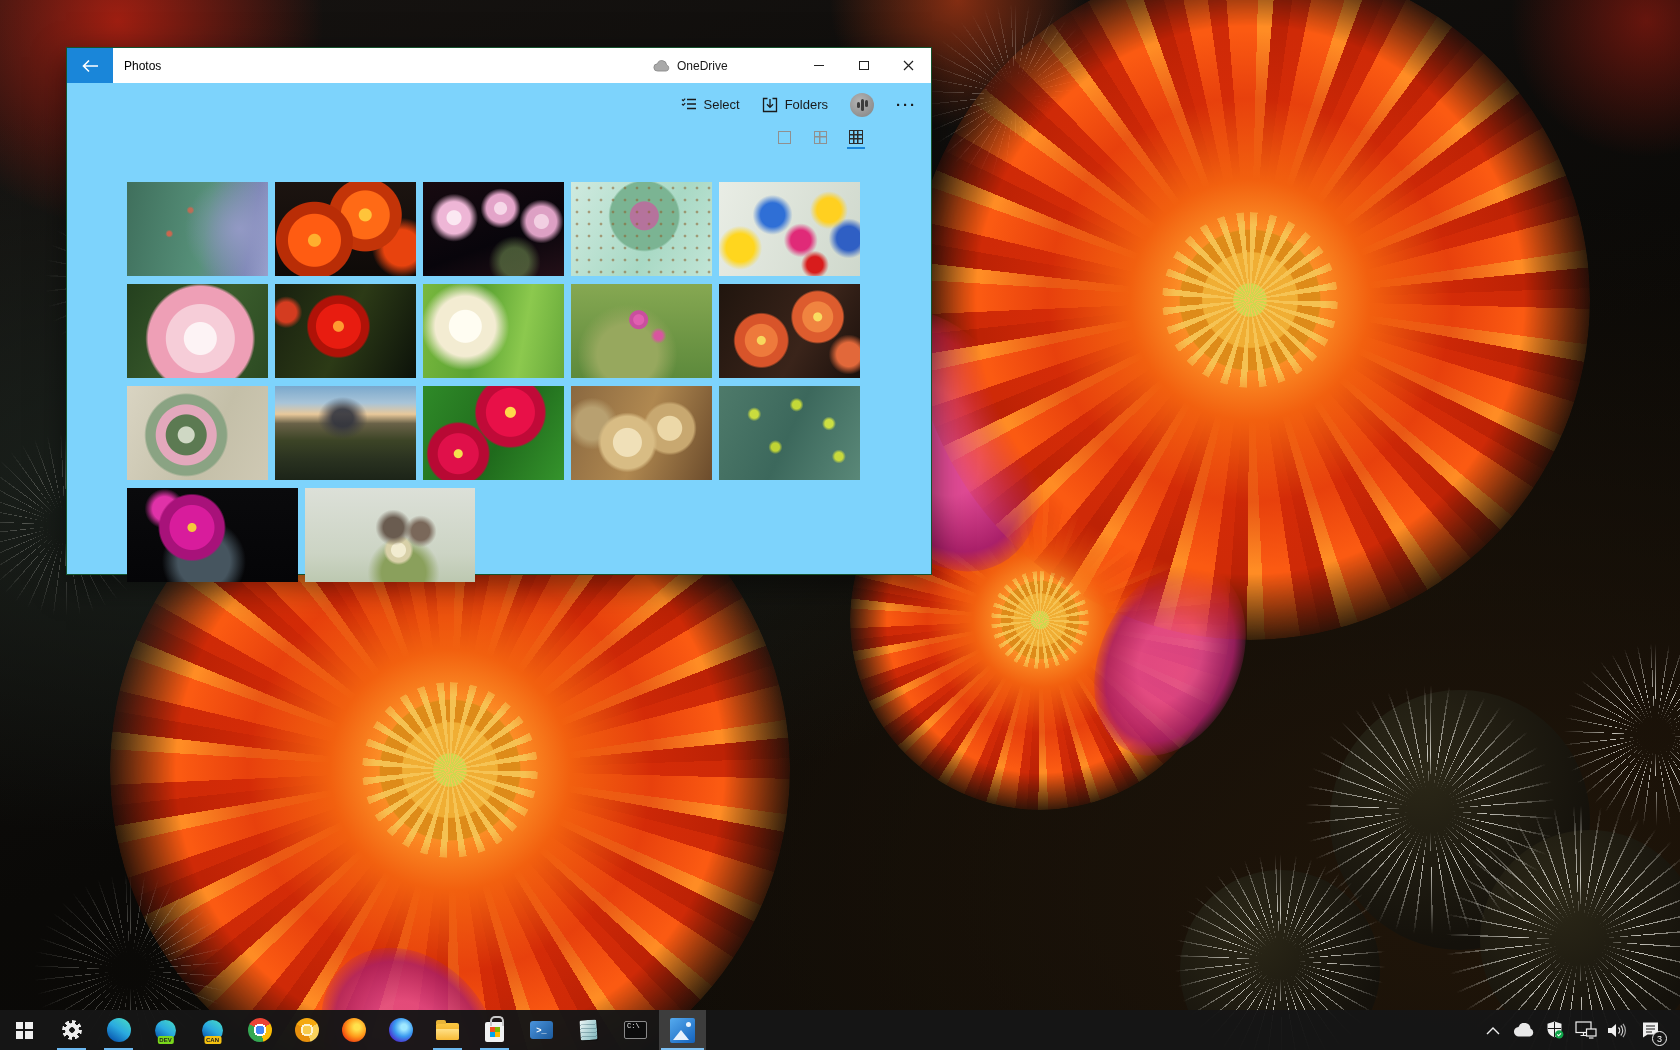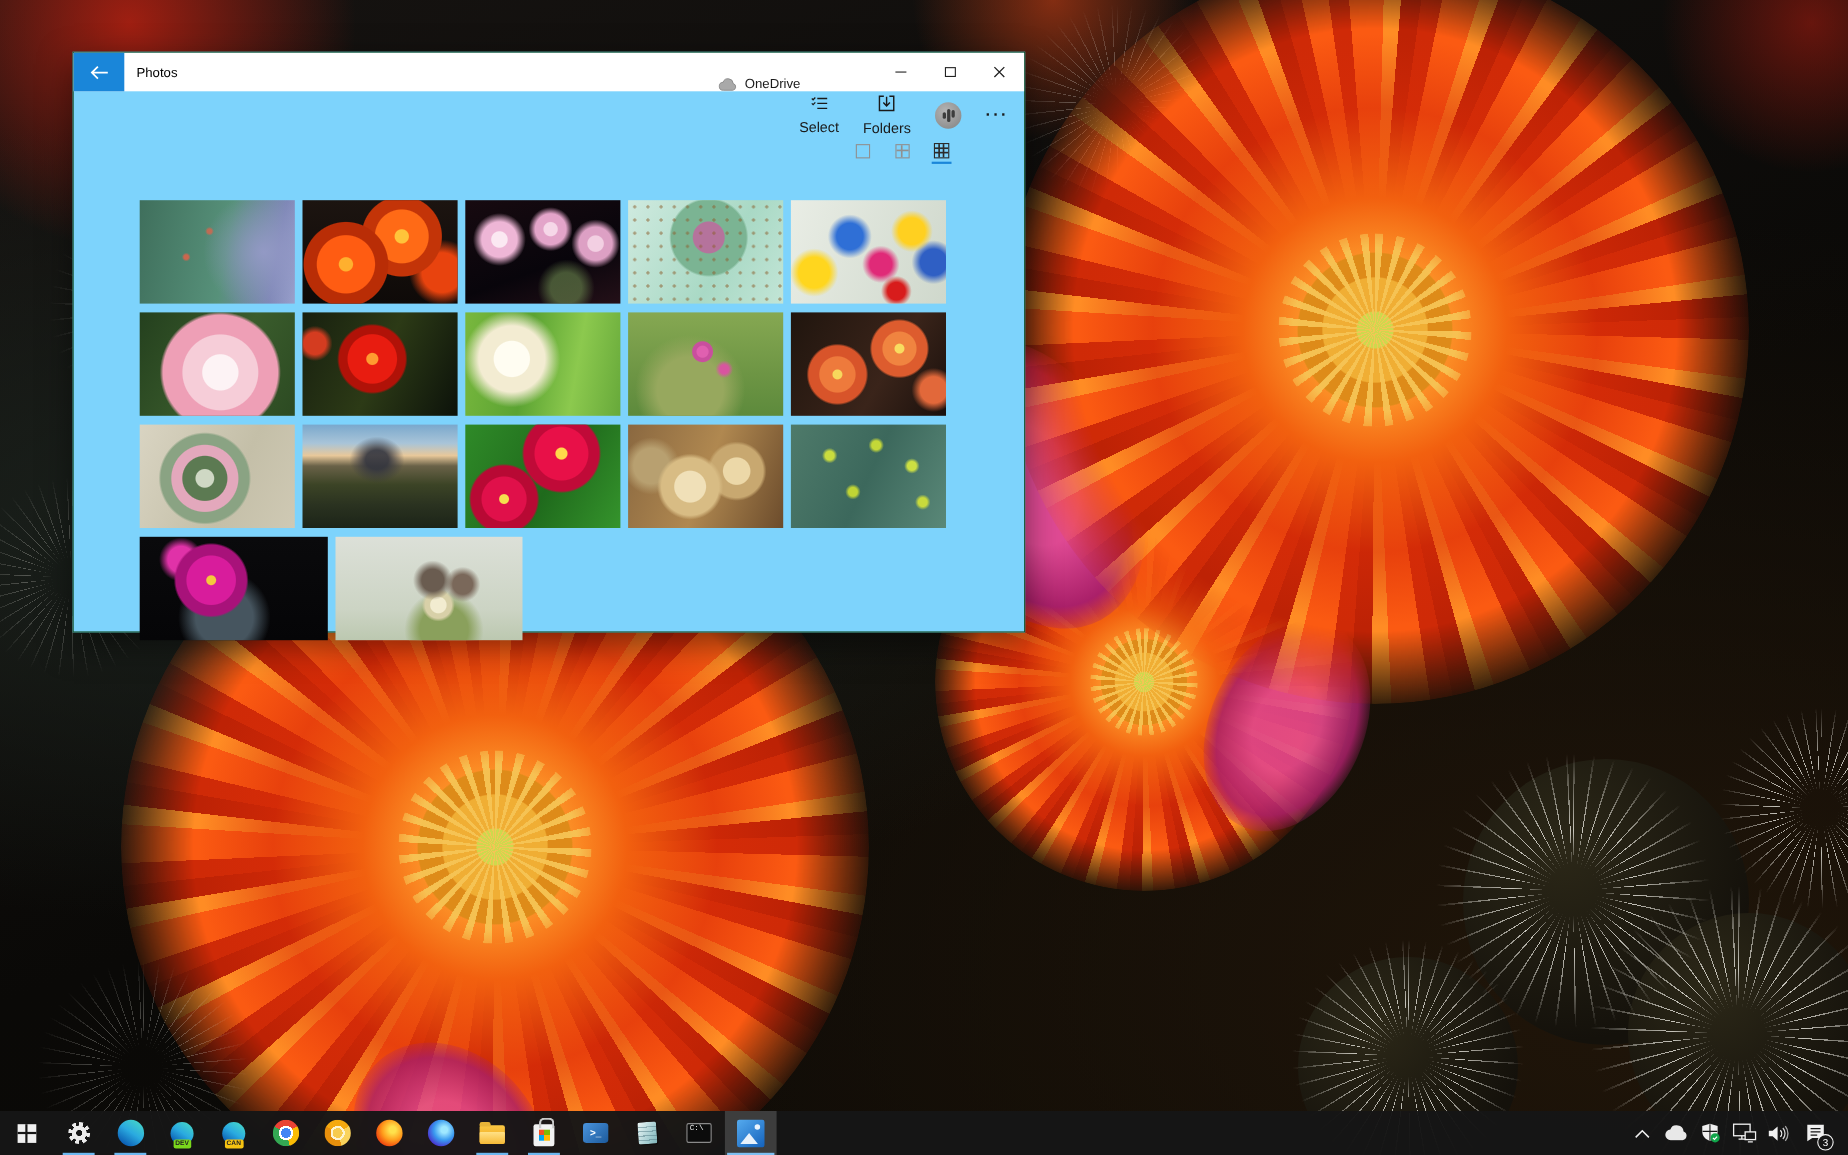--- a/index.html
+++ b/index.html
@@ -37,37 +37,37 @@
   .petal-accent { position:absolute; border-radius:50%;
     background: radial-gradient(ellipse, #e04a94 0 30%, #aa2069 60%, rgba(170,32,105,0) 75%); }
 
   
   .photos-window { position:absolute; left:66px; top:47px; width:866px; height:528px;
     background:#7dd3fc; border:1px solid #14532d; box-shadow:0 10px 30px rgba(0,0,0,.5);
     color:#1a1a1a; }
   .titlebar { height:35px; display:flex; align-items:center; position:relative; background:#fff; }
   .back-btn { width:46px; height:35px; background:#1a86d9; display:flex; align-items:center; justify-content:center; cursor:pointer; flex:none; }
   .win-title { margin-left:11px; font-size:12px; color:#000; }
-  .onedrive { position:absolute; left:586px; top:0; height:35px; display:flex; align-items:flex-end; gap:7px; font-size:12px; color:#1a1a1a; }
+  .onedrive { position:absolute; left:586px; top:0; height:35px; display:flex; align-items:center; gap:7px; font-size:12px; color:#1a1a1a; }
   .caption-group { margin-left:auto; display:flex; height:35px; }
   .cap-btn { width:45px; height:35px; display:flex; align-items:center; justify-content:center; cursor:pointer; }
   .min-glyph { width:10px; height:1px; background:#222; }
   .max-glyph { width:10px; height:9px; border:1px solid #222; }
 
   .commandbar { position:relative; height:43px; }
   .tabs { position:absolute; left:18px; top:0; height:43px; display:flex; align-items:center; gap:30px; font-size:13px; }
   .tab { color:#5f5f5f; cursor:pointer; position:relative; display:flex; align-items:center; gap:5px; }
   .tab.active { color:#111; }
   .tab.active::after { content:''; position:absolute; left:0; right:0; bottom:-7px; height:2px; background:#1a86d9; }
   .searchbox { position:absolute; left:290px; top:6px; width:280px; height:30px; background:#e9e9e9; display:flex; align-items:center; }
   .searchbox input { flex:1; border:none; outline:none; background:transparent; font-family:"Liberation Sans",sans-serif; font-size:12.5px; color:#444; padding:0 4px 0 10px; }
   .searchbox input::placeholder { color:#5f5f5f; opacity:1; }
   .search-btn { width:30px; height:30px; display:flex; align-items:center; justify-content:center; cursor:pointer; }
   .cmd-right { position:absolute; right:14px; top:0; height:43px; display:flex; align-items:center; gap:22px; font-size:13px; }
-  .cmd-item { display:flex; align-items:center; gap:7px; cursor:pointer; color:#1a1a1a;flex-direction:column; }
+  .cmd-item { display:flex; gap:7px; cursor:pointer; color:#1a1a1a; }
   .avatar { width:24px; height:24px; border-radius:50%; background:radial-gradient(circle at 40% 35%, #b5b5b5, #8e8e8e 75%); position:relative; cursor:pointer; }
   .avatar-glyph { position:absolute; left:50%; top:6px; width:3px; height:12px; margin-left:-1.5px; background:#3d3d3d; border-radius:2px; }
   .avatar-glyph::before { content:''; position:absolute; left:-4px; top:3px; width:3px; height:6px; background:#3d3d3d; border-radius:2px; }
   .avatar-glyph::after { content:''; position:absolute; right:-4px; top:1px; width:3px; height:7px; background:#3d3d3d; border-radius:2px; }
   .dots { font-size:15px; letter-spacing:2px; color:#1a1a1a; cursor:pointer; font-weight:bold; }
 
   .viewbar { height:30px; display:flex; justify-content:flex-end; align-items:center; gap:18px; padding-right:66px; }
   .vt { display:flex; flex-direction:column; align-items:center; cursor:pointer; padding-bottom:3px; }
   .vt-large { width:13px; height:13px; border:1.5px solid #909090; }
   .vt-med { width:13px; height:13px; border:1.5px solid #909090;

